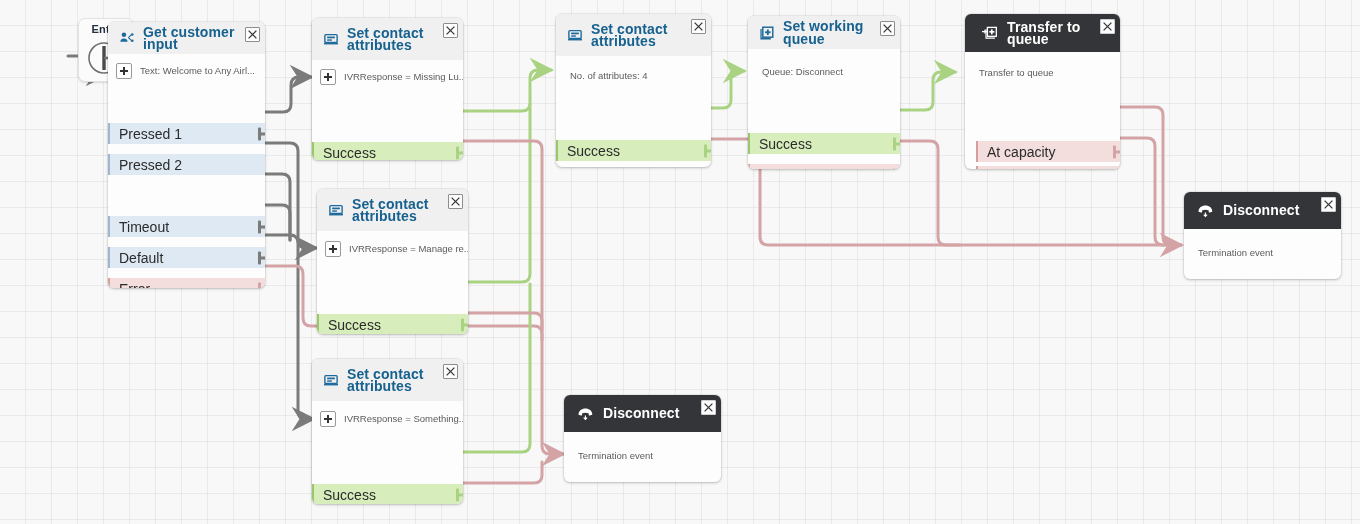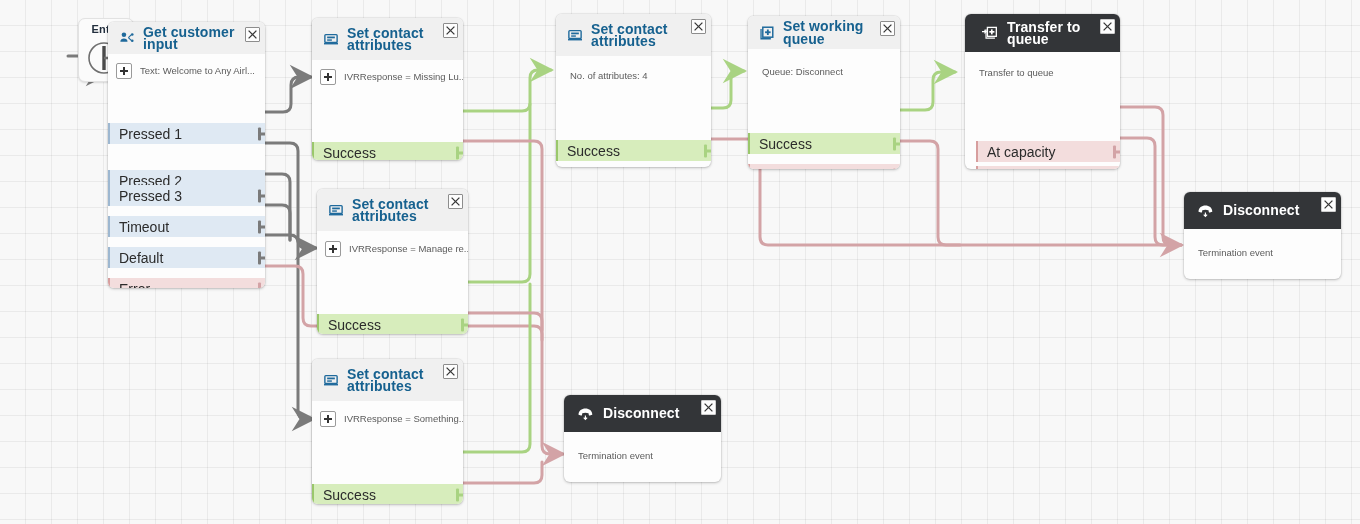--- a/index.html
+++ b/index.html
@@ -180,26 +180,22 @@
     </div>
     <div class="blk-body">
       <div class="blk-desc" style="height:33px;">
         <span class="plus-box"></span>
         <span>Text: Welcome to Any Airl...</span>
       </div>
       <div class="out-row blue" style="left:0;top:69px;width:157px;">
         <span>Pressed 1</span>
         <span class="port gray"></span>
       </div>
-      <div class="out-row blue" style="left:0;top:100px;width:184px;margin-top:16px;">
+      <div class="out-row blue" style="left:0;top:100px;width:184px;">
         <span>Pressed 2</span>
-        <span class="port gray"></span>
-      </div>
-      <div class="out-row blue" style="left:0;top:131px;width:157px;">
-        <span>Pressed 3</span>
         <span class="port gray"></span>
       </div>
       <div class="out-row blue" style="left:0;top:193px;width:157px;">
         <span>Default</span>
         <span class="port gray"></span>
       </div>
       <div class="out-row blue" style="left:0;top:162px;width:157px;">
         <span>Timeout</span>
         <span class="port gray"></span>
       </div>

